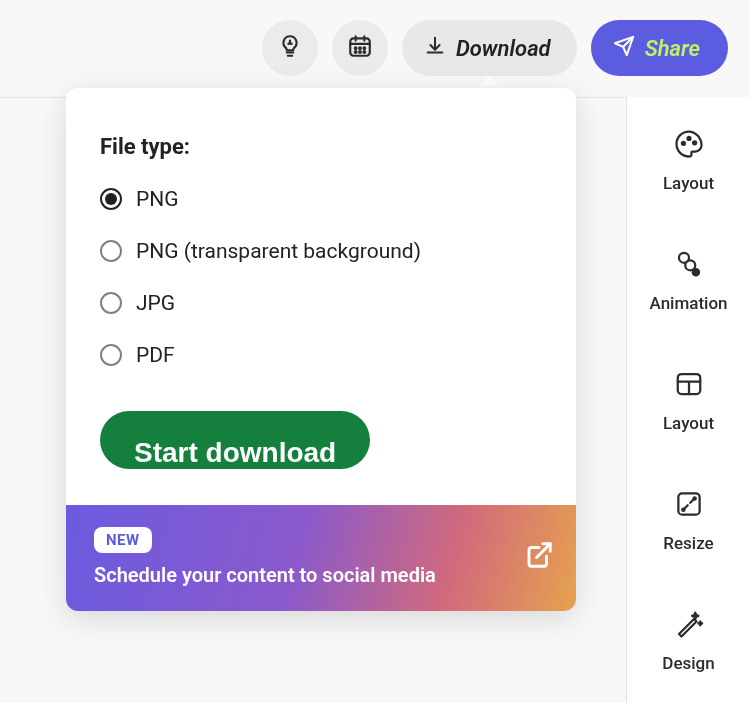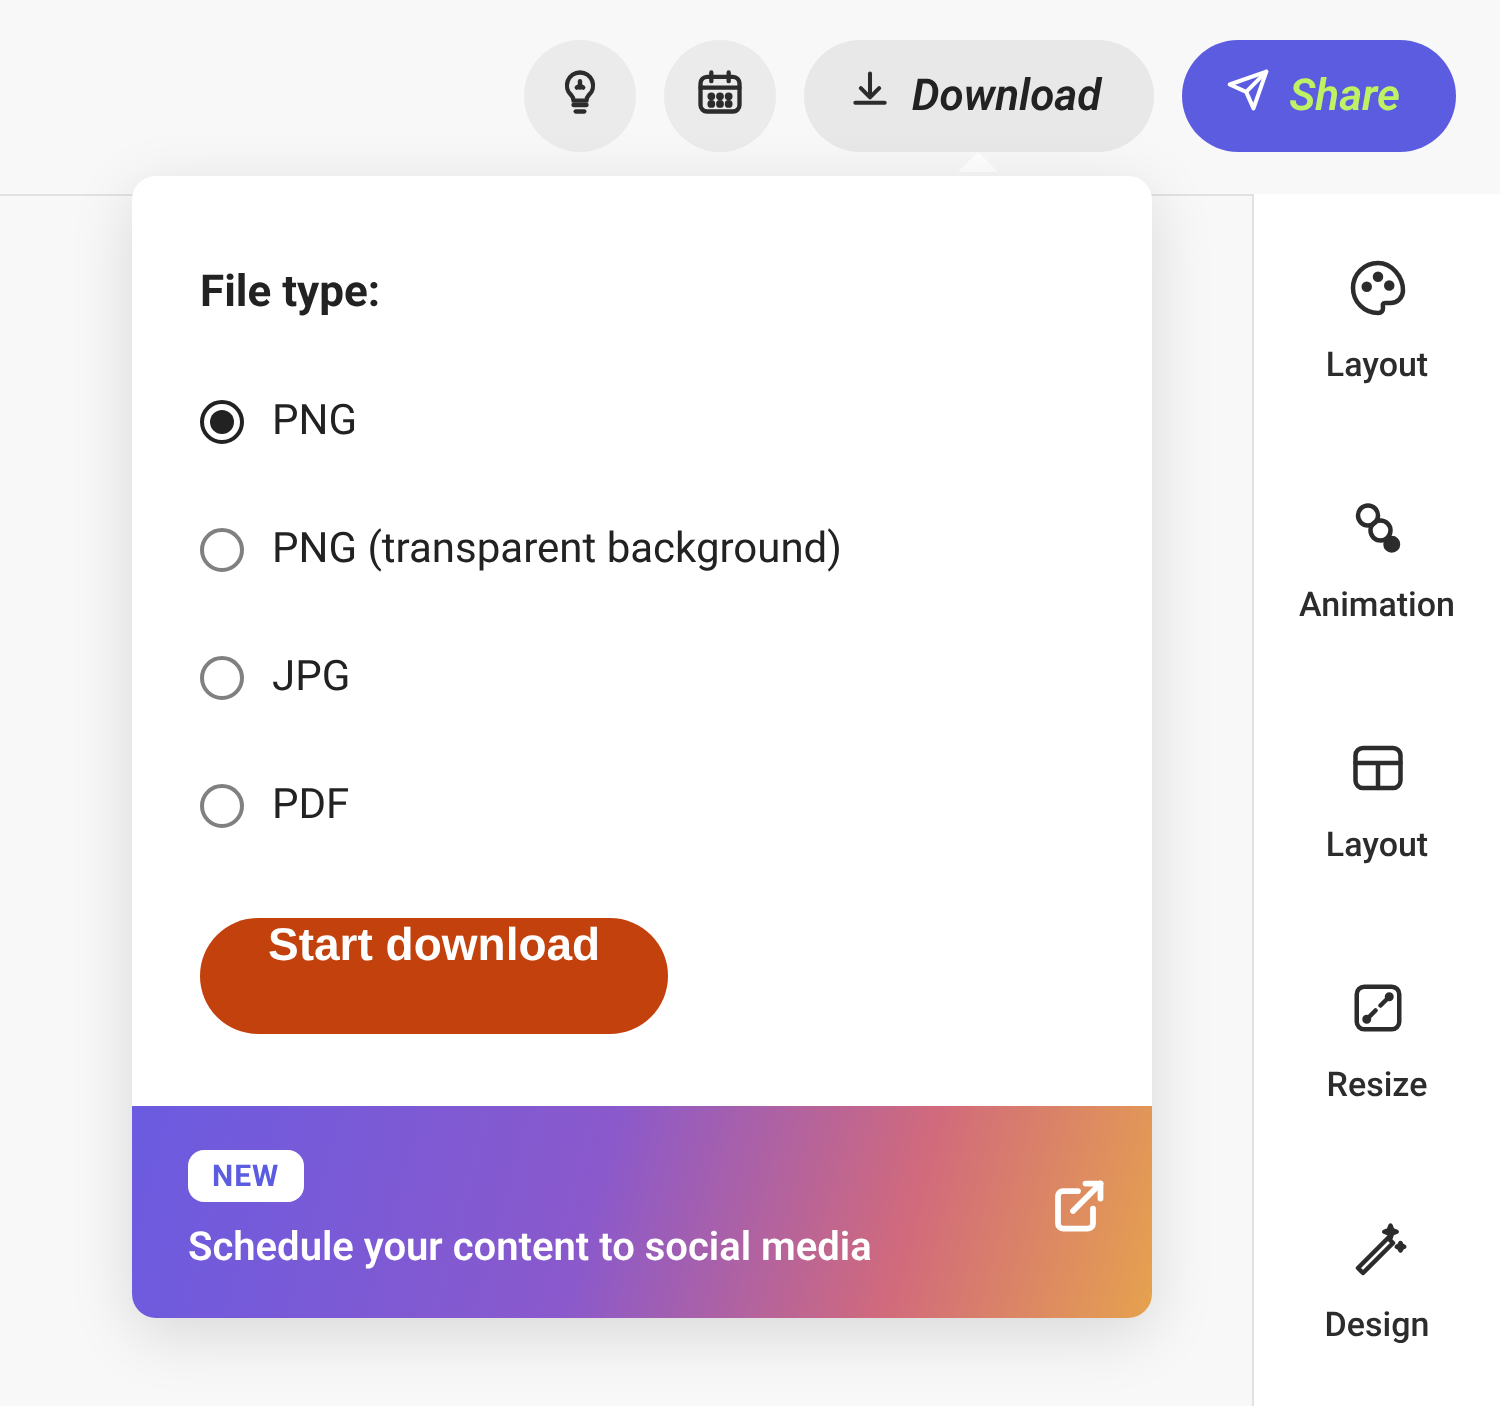--- a/index.html
+++ b/index.html
@@ -95,21 +95,20 @@
       font-weight: 700;
       color: #222;
       margin-bottom: 28px;
     }
     .radio-group { display: flex; flex-direction: column; gap: 28px; }
     .radio-item {
       display: flex;
       align-items: center;
       gap: 14px;
       cursor: pointer;
-      margin-top: 12px;
     }
     .radio-circle {
       width: 22px;
       height: 22px;
       border-radius: 50%;
       border: 2.5px solid #808080;
       display: flex;
       align-items: center;
       justify-content: center;
       flex-shrink: 0;
@@ -124,27 +123,27 @@
       background: #222;
     }
     .radio-label {
       font-size: 21px;
       color: #222;
     }
     .start-btn {
       margin-top: 44px;
       height: 58px;
       border-radius: 30px;
-      background: #c2410c;
+      background: #15803d;
       color: #fff;
-      font-size: 23px;
+      font-size: 28px;
       font-weight: 600;
       padding: 0 34px;
       display: inline-flex;
-      align-items: flex-start;
+      align-items: flex-end;
       cursor: pointer;
       border: none;
     }
     .popover-banner {
       background: linear-gradient(105deg, #6b5be0 0%, #8a59cc 45%, #d16a7c 75%, #e6a24e 100%);
       padding: 22px 22px 24px 28px;
       display: flex;
       align-items: center;
       justify-content: space-between;
       gap: 16px;

